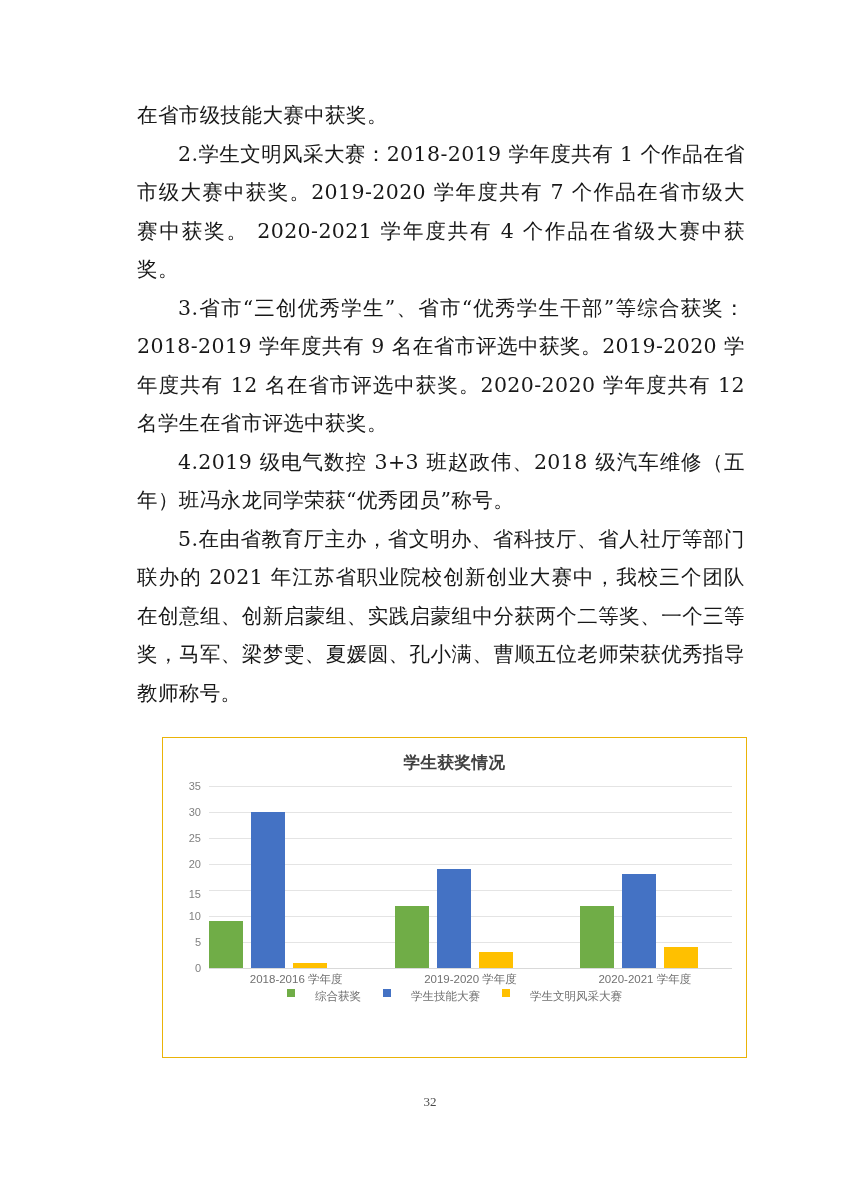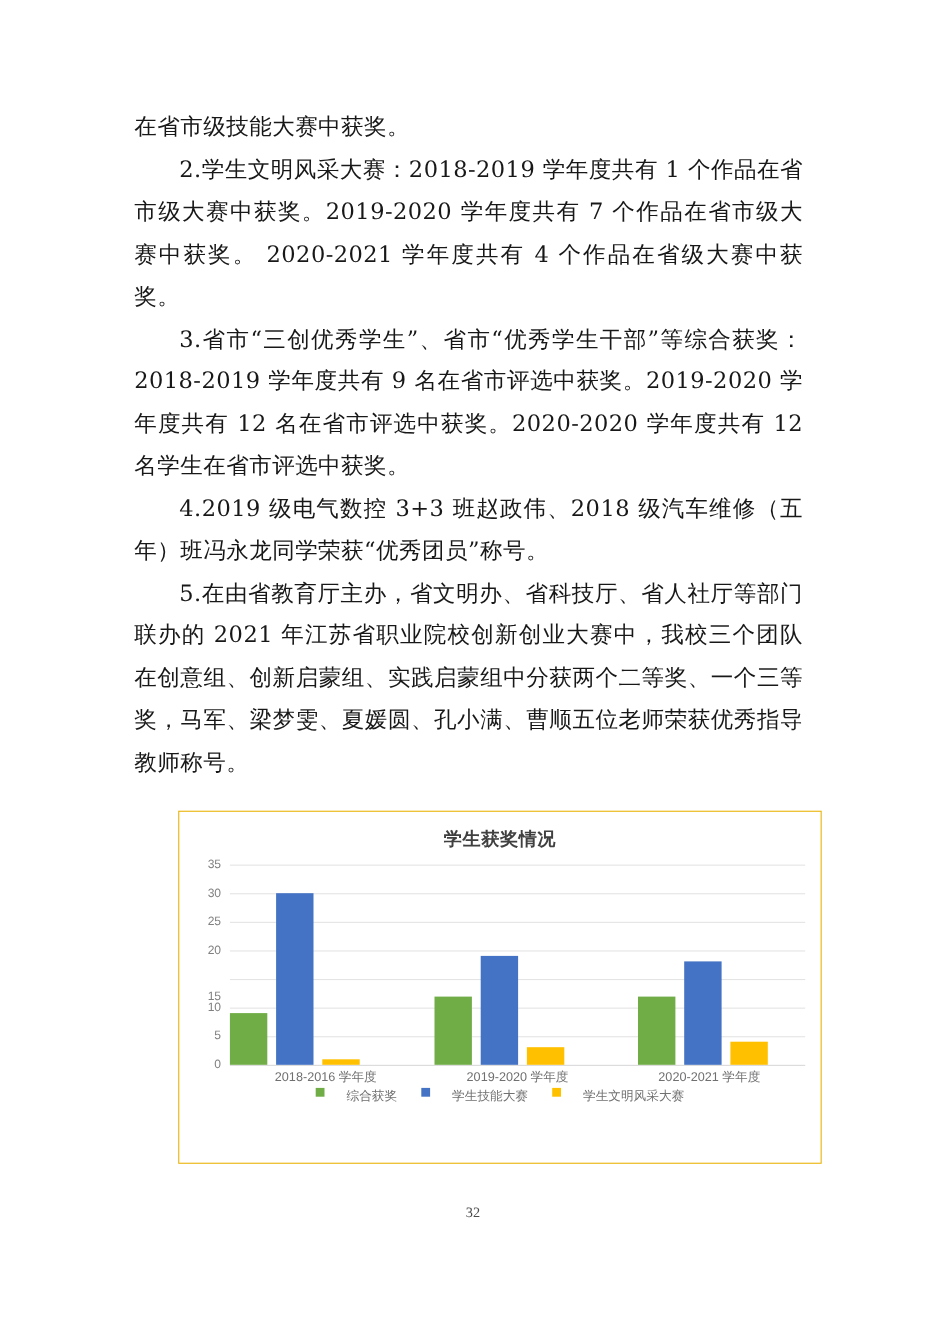--- a/index.html
+++ b/index.html
@@ -19,21 +19,21 @@
 
   .page {
     position: absolute;
     inset: 0;
     background: #ffffff;
   }
 
   
   .doc-body {
     position: absolute;
-    left: 122px;
+    left: 137px;
     top: 96px;
     width: 608px;
   }
   .para {
     font-size: 20.5px;
     line-height: 38.5px;
     letter-spacing: 0.4px;
     text-align: justify;
     text-justify: inter-ideograph;
     margin: 0 0 0 0;
@@ -194,21 +194,21 @@
 
   <div class="chart-card">
     <div class="chart-title">学生获奖情况</div>
 
     <div class="plot-wrap">
       <div class="y-axis">
           <span class="y-tick" style="top: 0px;">35</span>
           <span class="y-tick" style="top: 26px;">30</span>
           <span class="y-tick" style="top: 52px;">25</span>
           <span class="y-tick" style="top: 78px;">20</span>
-          <span class="y-tick" style="top: 120px;">15</span>
+          <span class="y-tick" style="top: 108px;">15</span>
           <span class="y-tick" style="top: 130px;">10</span>
           <span class="y-tick" style="top: 156px;">5</span>
           <span class="y-tick" style="top: 182px;">0</span>
         </div>
       <div class="grid-area">
           <div class="gridline" style="top: 0px;"></div>
           <div class="gridline" style="top: 26px;"></div>
           <div class="gridline" style="top: 52px;"></div>
           <div class="gridline" style="top: 78px;"></div>
           <div class="gridline" style="top: 104px;"></div>

